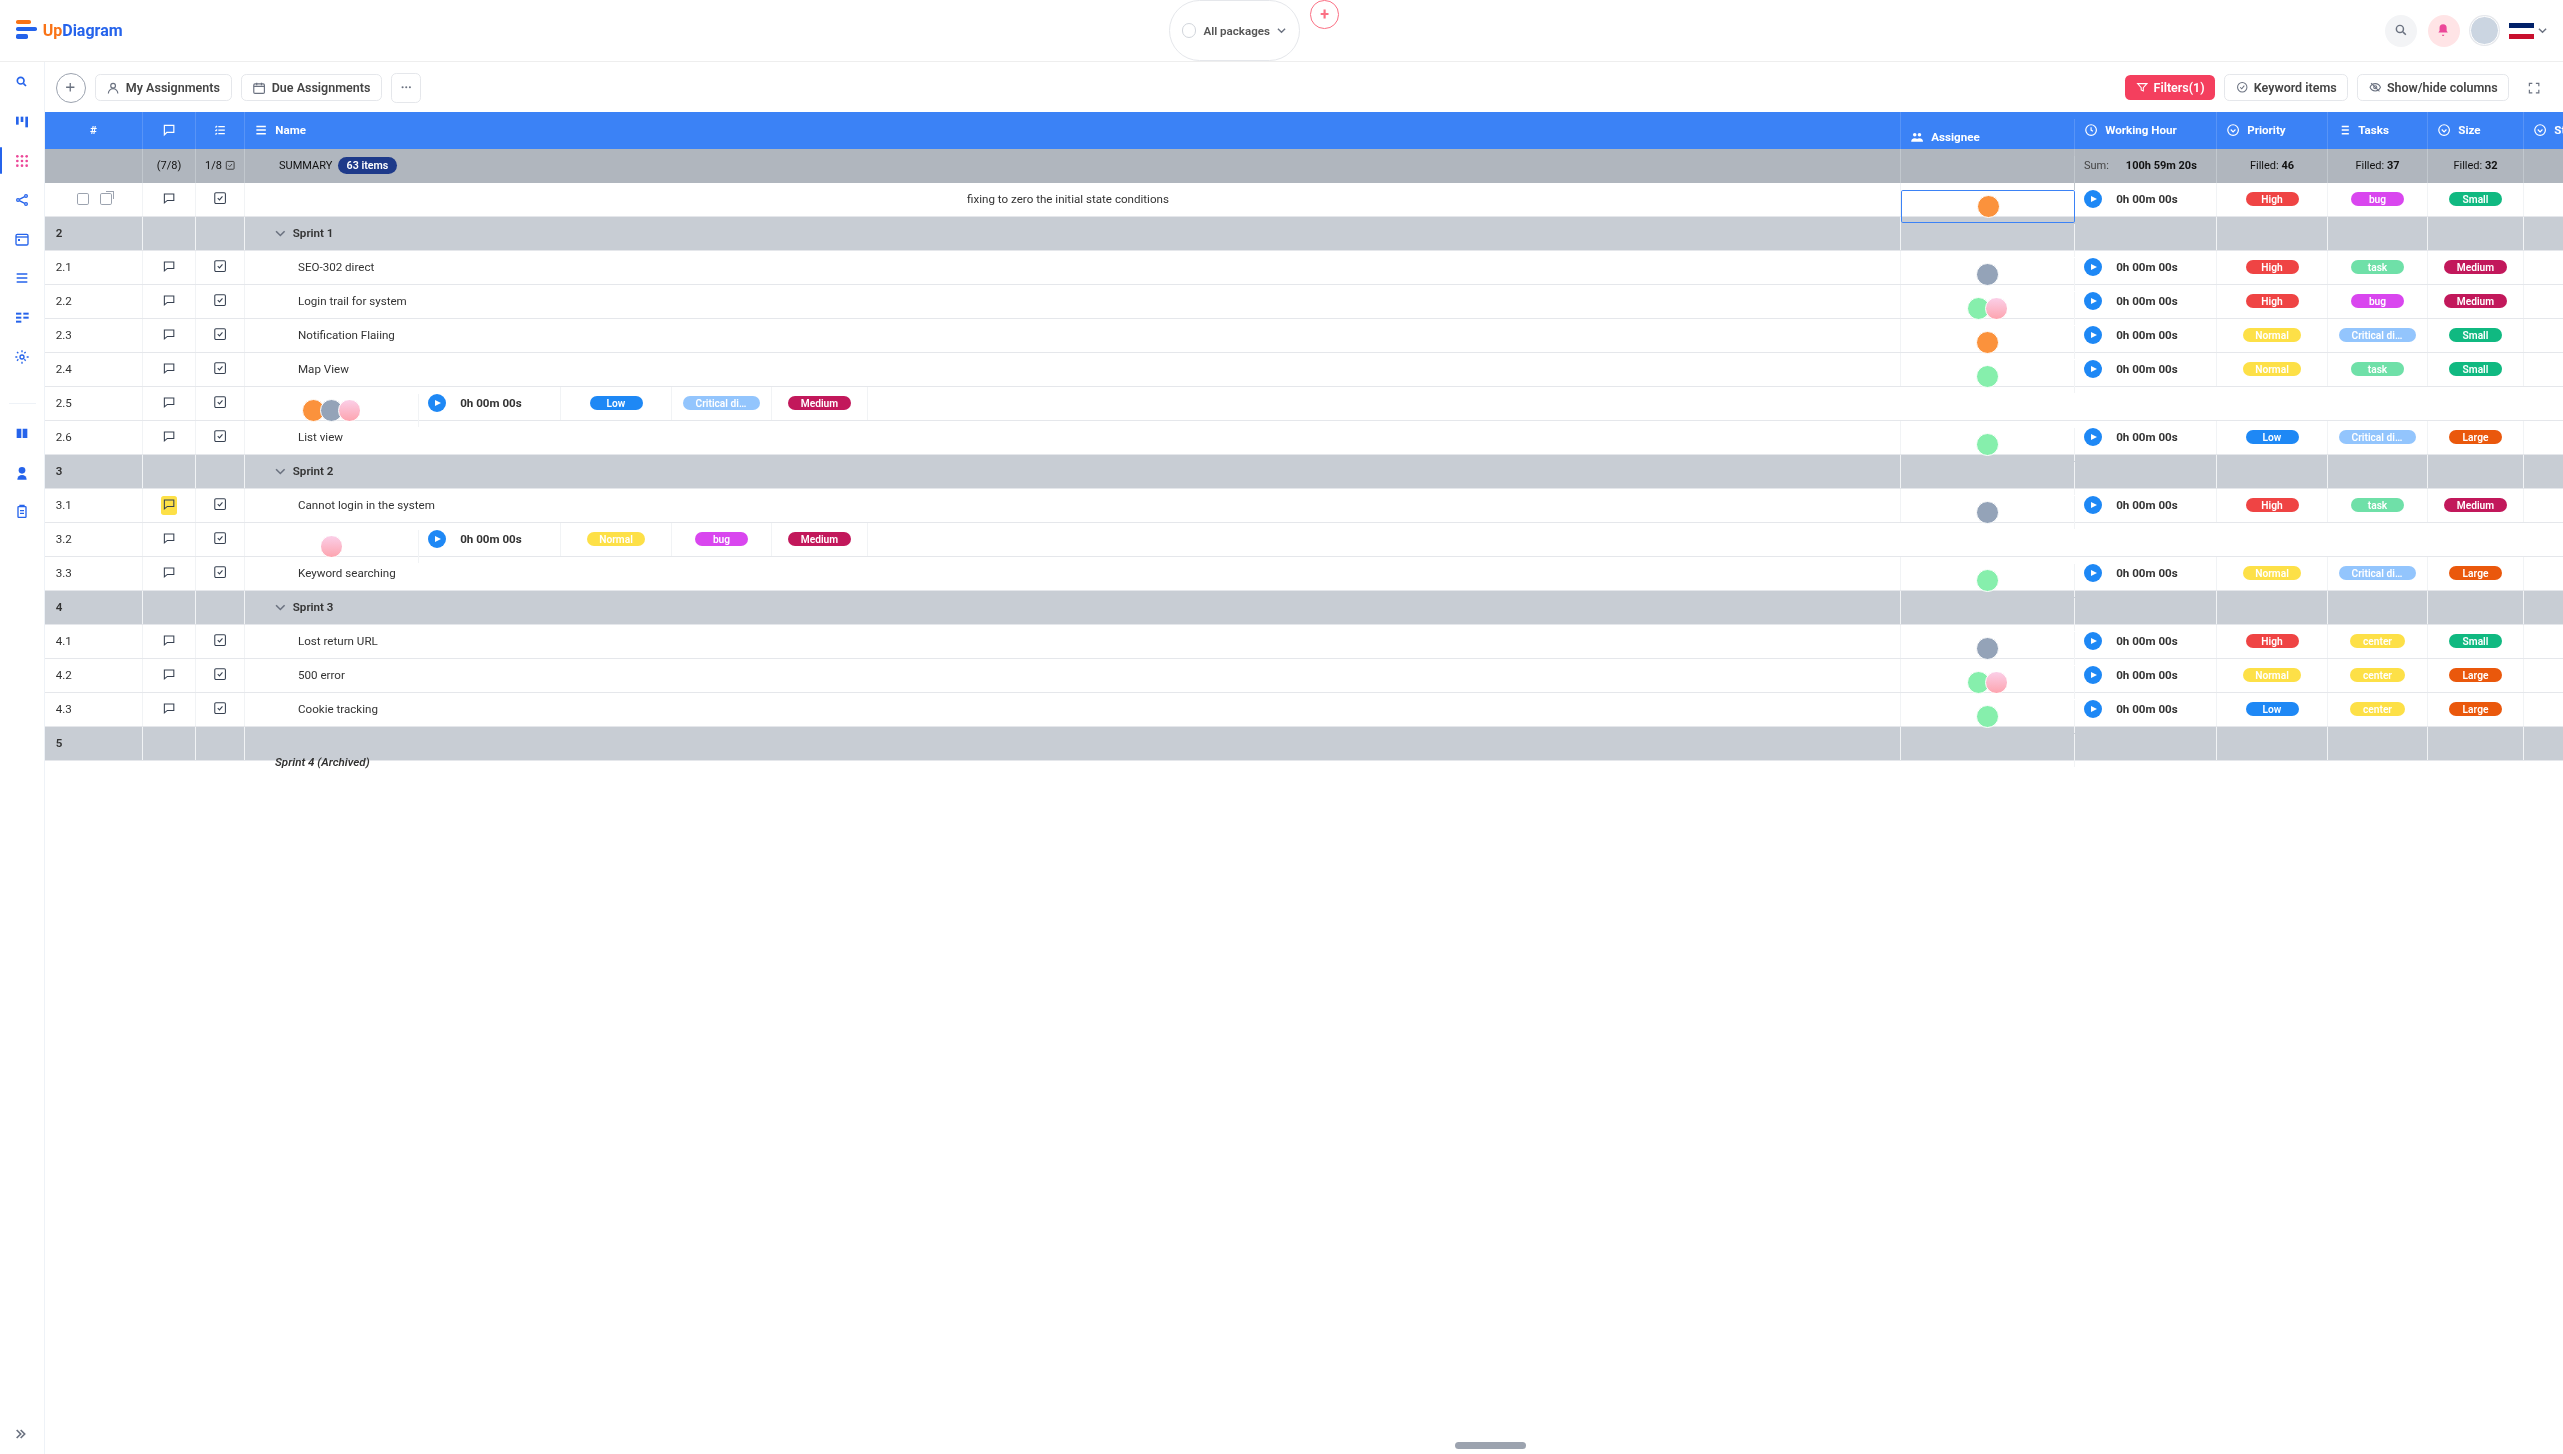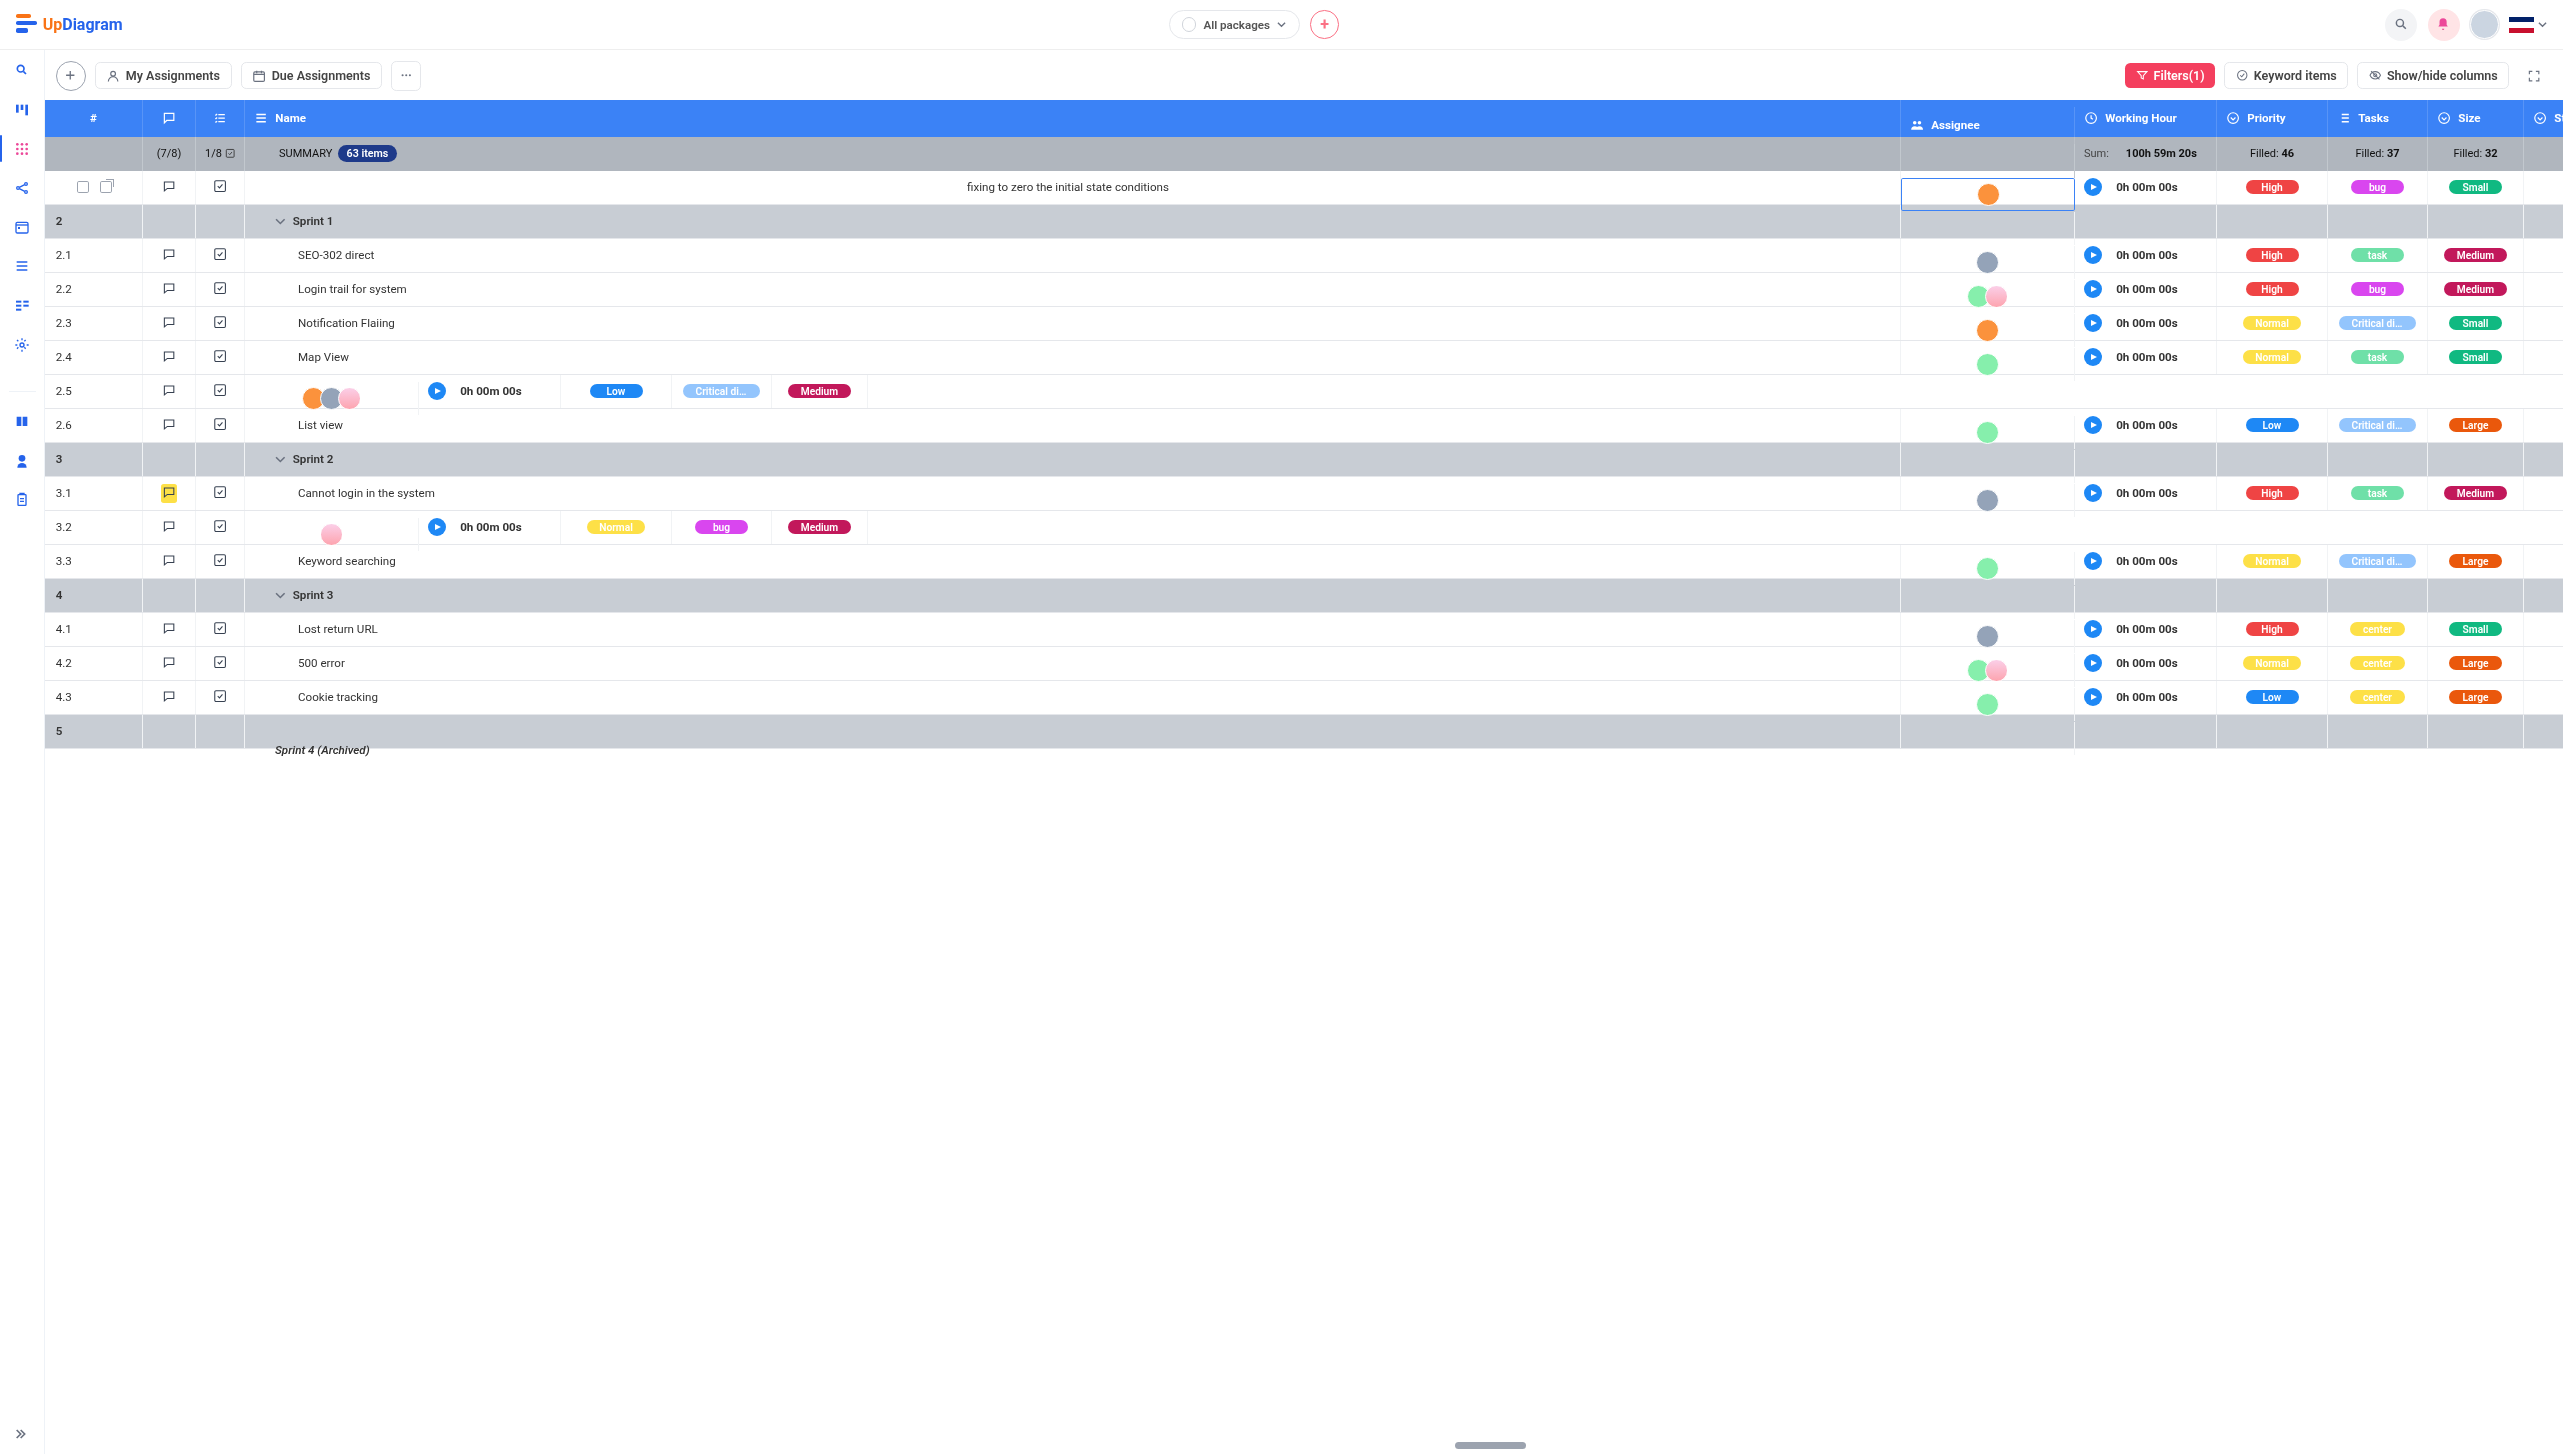--- a/index.html
+++ b/index.html
@@ -1,21 +1,21 @@
 <!DOCTYPE html>
 <html style="font-size:14.2px"><head>
 <meta charset="utf-8">
 <style>
 * { box-sizing: border-box; margin: 0; padding: 0; }
 body { font-family: -apple-system, BlinkMacSystemFont, "Segoe UI", Roboto, Arial, sans-serif; font-size: 11.6px; color: #333; background: #fff; overflow: hidden; }
 
 .app { display: flex; flex-direction: column; height: 100vh; width: 100vw; }
 
 
-.top-header { height: 50px; display: flex; align-items: center; padding: 0 16px; background: #fff; border-bottom: 0.9px solid #eee; gap: 10.7px; }
+.top-header { height: 62px; display: flex; padding: 0 16px; background: #fff; border-bottom: 0.9px solid #eee; gap: 10.7px; }
 .logo { display: flex; align-items: center; gap: 5.3px; font-weight: 700; font-size: 16px; }
 .logo-icon { width: 21.4px; height: 21.4px; display: inline-flex; flex-direction: column; gap: 2.7px; }
 .logo-icon span { display: block; height: 4.5px; border-radius: 1.8px; }
 .logo-icon span:nth-child(1){ background:#f97316; width:70%; }
 .logo-icon span:nth-child(2){ background:#2563eb; width:100%; }
 .logo-icon span:nth-child(3){ background:#2563eb; width:55%; }
 .logo-text .a { color:#f97316; }
 .logo-text .b { color:#2563eb; }
 .header-center { flex: 1; display: flex; justify-content: center; gap: 10.7px; }
 .pkg-dropdown { display: flex; align-items: center; gap: 7.1px; border: 0.9px solid #e5e7eb; border-radius: 889px; padding: 5.3px 12.5px; cursor: pointer; font-weight: 600; color: #555; }

